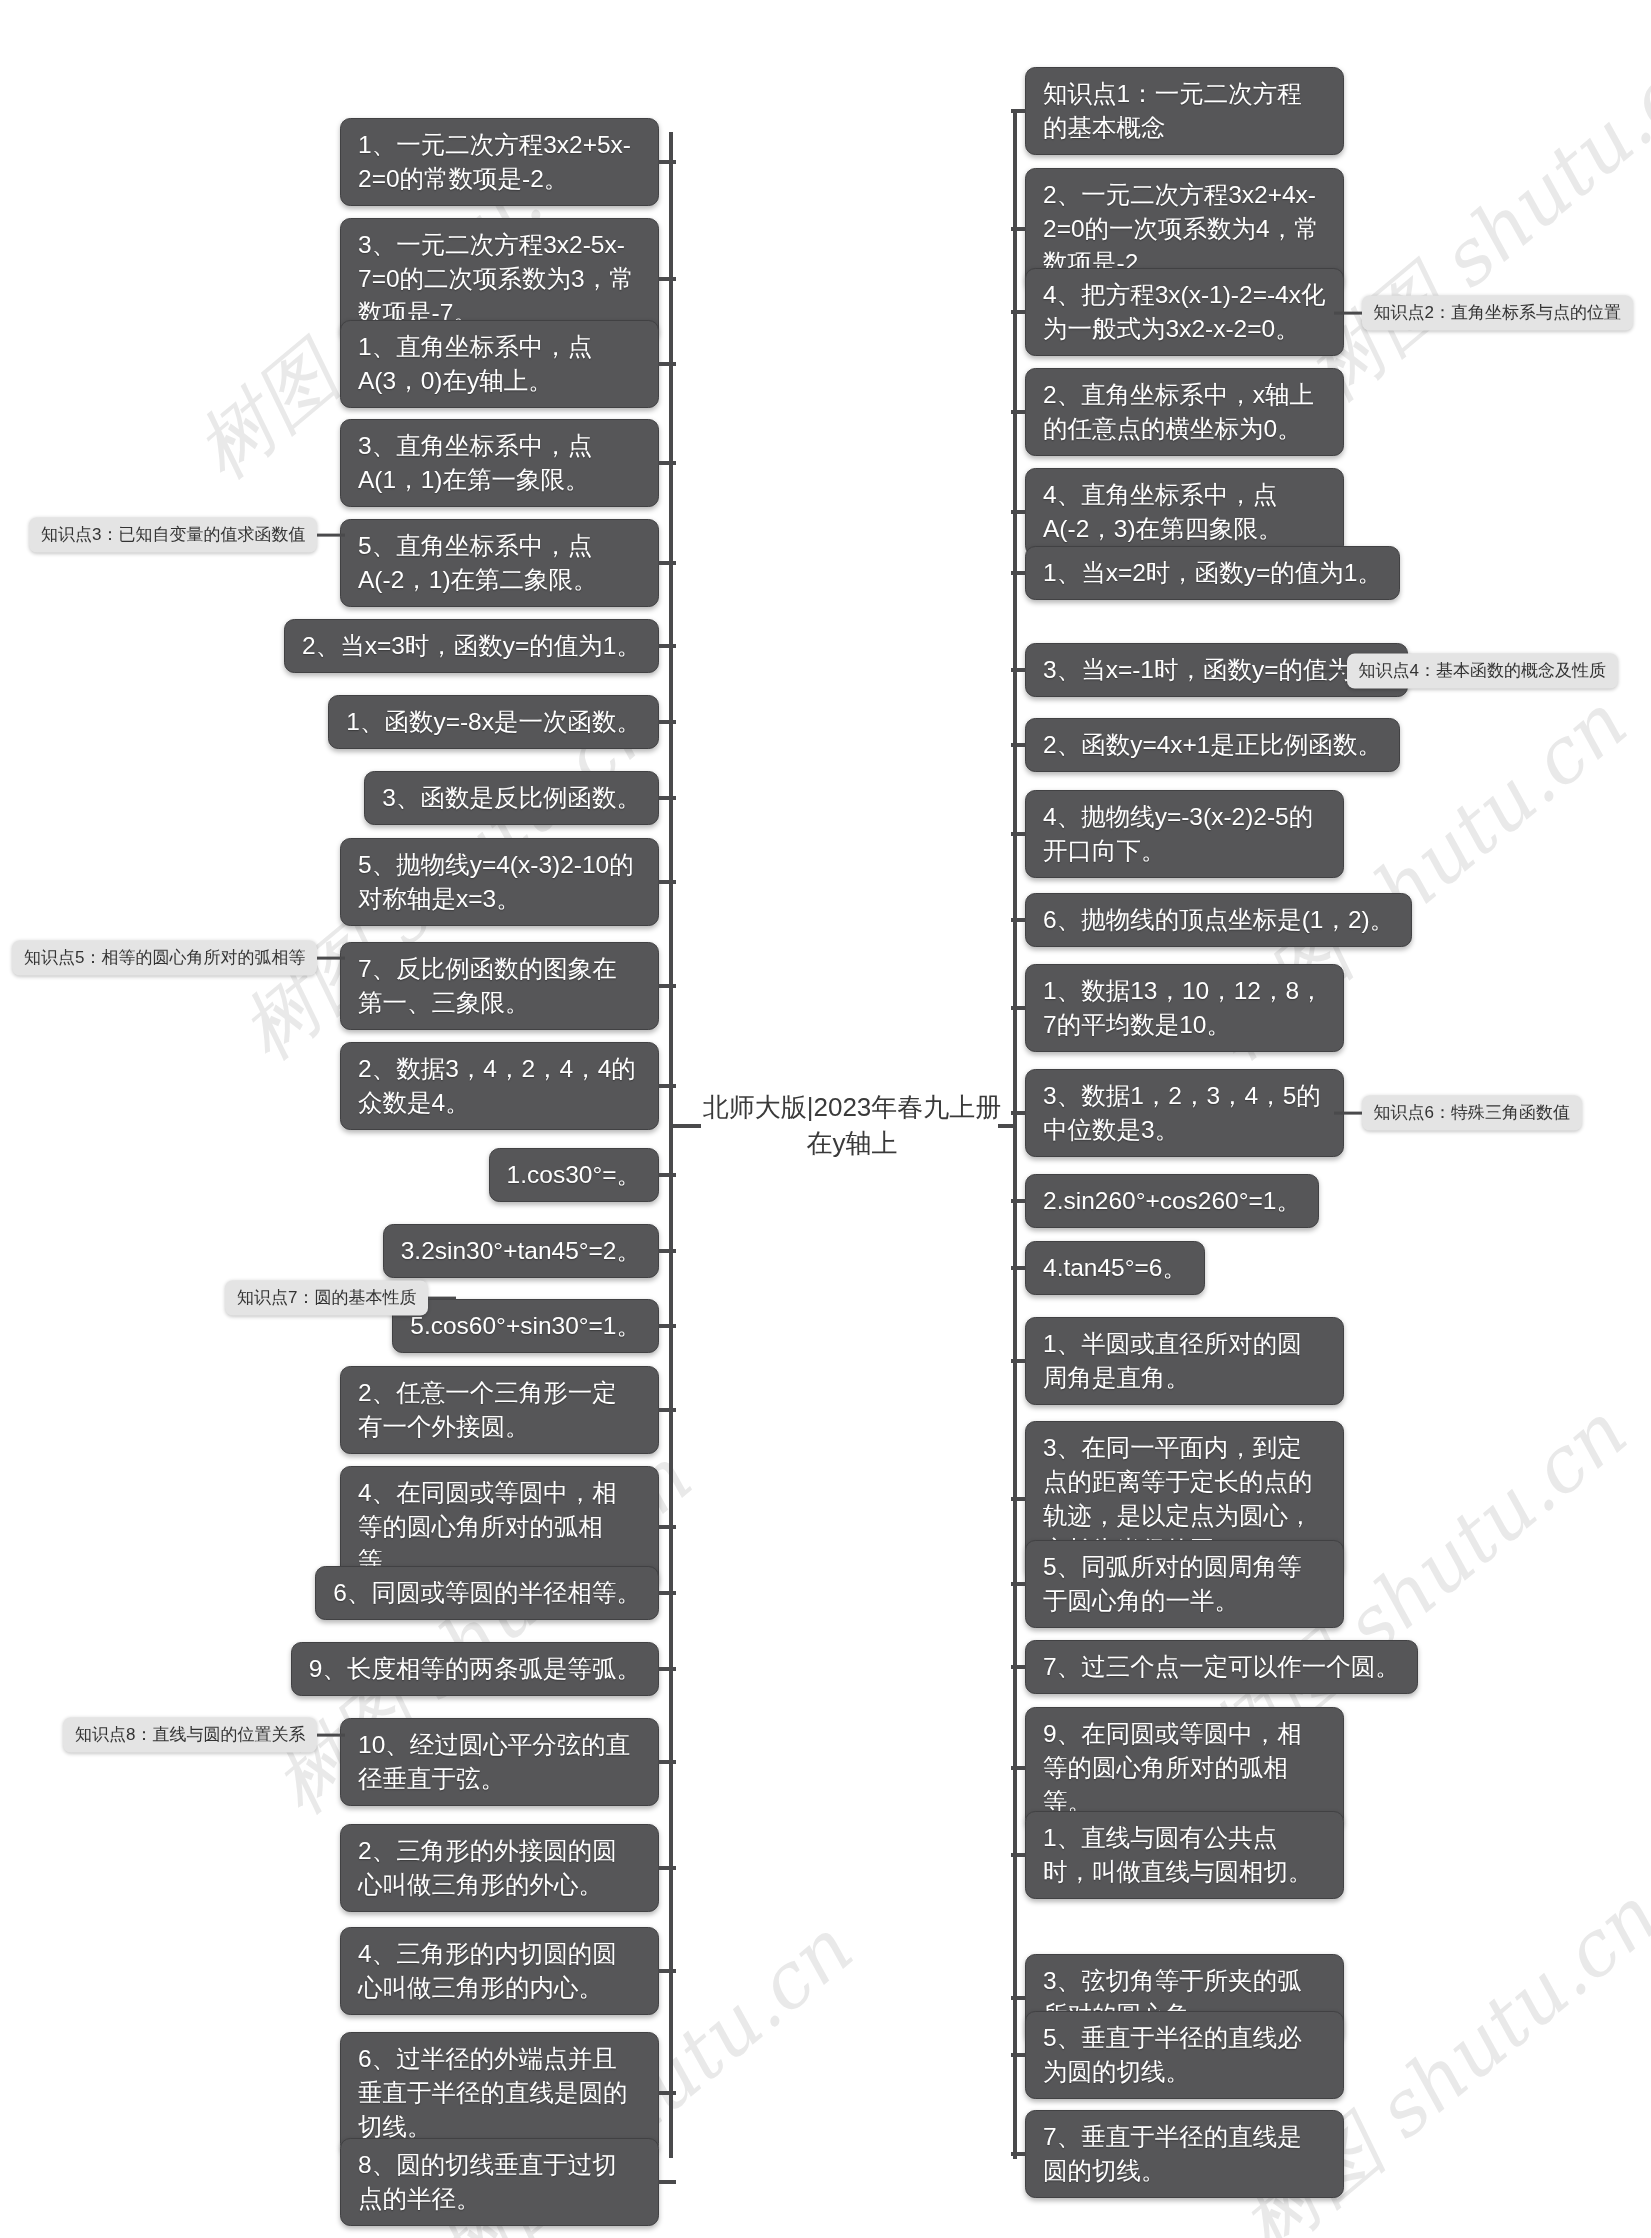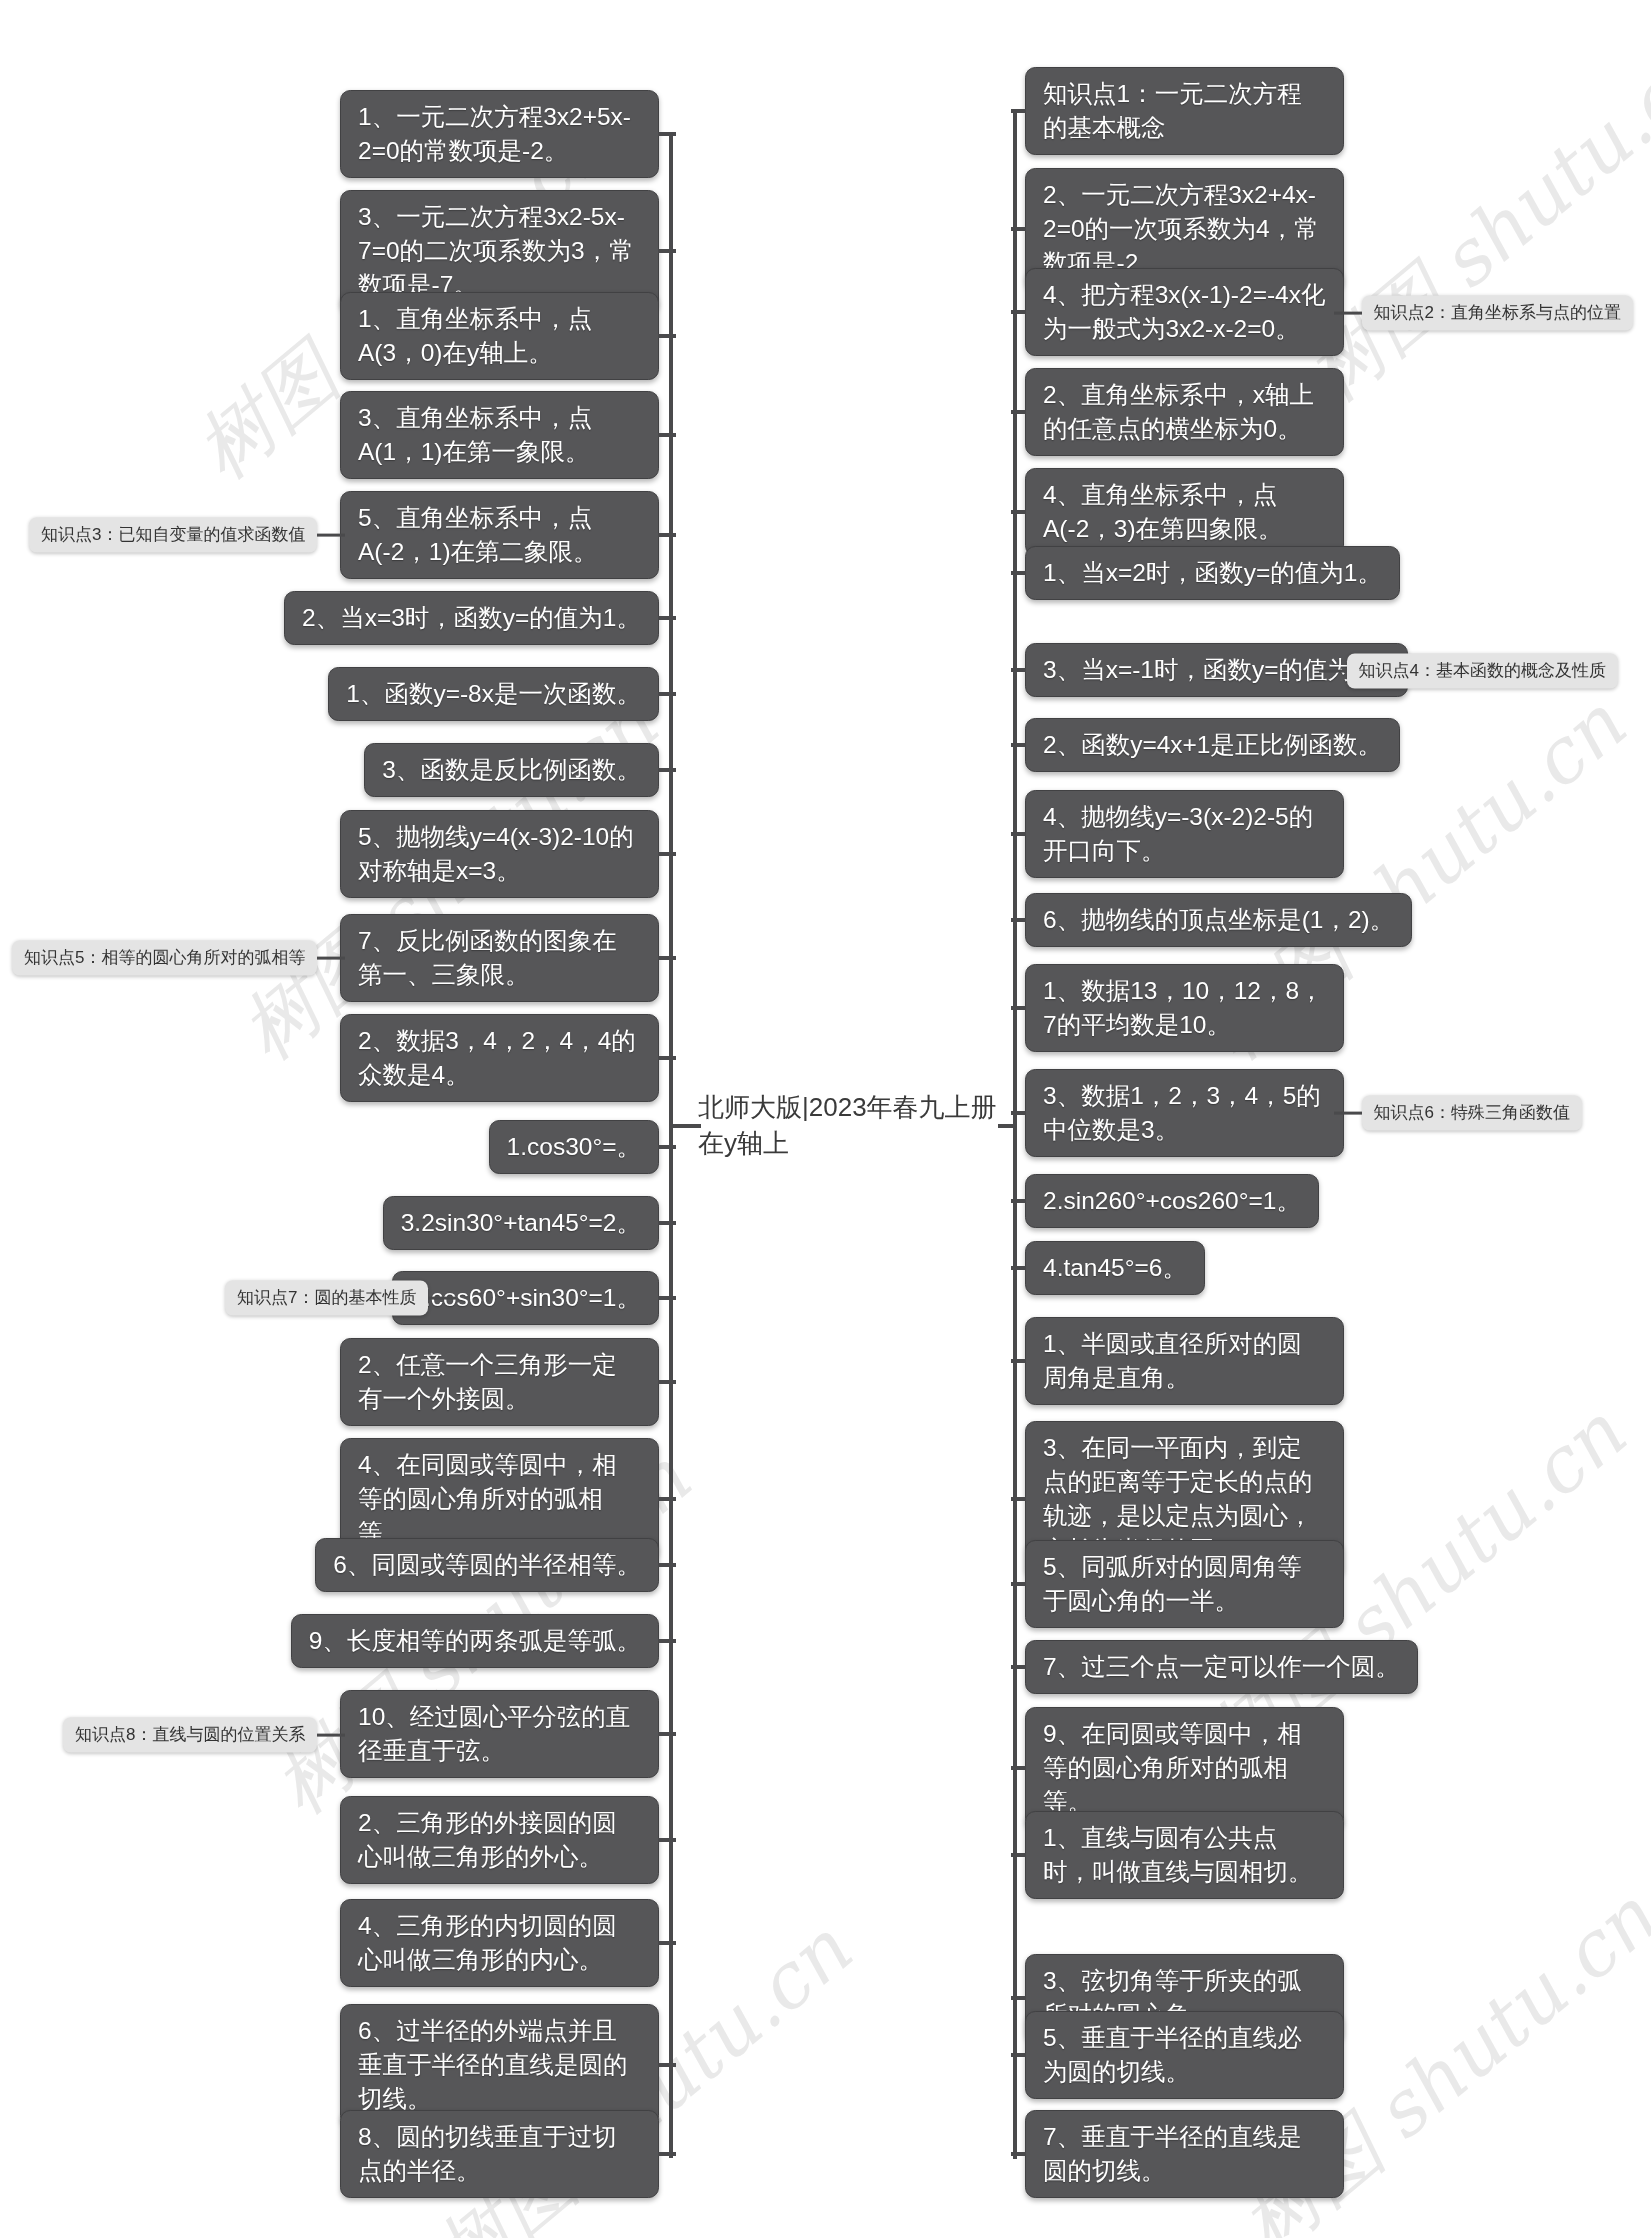--- a/index.html
+++ b/index.html
@@ -27,21 +27,21 @@
   
   .node{
     position:absolute;z-index:2;box-sizing:border-box;
     background:var(--node-bg);color:var(--node-text);
     border:1.9px solid var(--node-border);border-radius:10.3px;
     padding:9px 17px;font-size:24.5px;line-height:34px;
     box-shadow:0 2.6px 5.2px rgba(0,0,0,0.28);
     text-shadow:0 1.3px 1.3px rgba(0,0,0,0.35);
     text-align:left;
   }
-  .node.leftcol{right:992px;}
+  .node.leftcol{right:992px;margin-top:28px;}
   .node.rightcol{left:1025px;}
   .node.w2{width:319px;}
   .node.one{white-space:nowrap;}
   .node.leftcol::after{
     content:"";position:absolute;top:50%;margin-top:-1.9px;
     right:-18px;width:18px;height:3.9px;background:var(--line);
   }
   .node.rightcol::before{
     content:"";position:absolute;top:50%;margin-top:-1.9px;
     left:-15.5px;width:15.5px;height:3.9px;background:var(--line);
@@ -57,21 +57,21 @@
     content:"";position:absolute;top:50%;margin-top:-1.9px;
     left:100%;width:28px;height:3.9px;background:var(--line);
   }
   .klabel.kright::before{
     content:"";position:absolute;top:50%;margin-top:-1.9px;
     right:100%;width:28px;height:3.9px;background:var(--line);
   }
   
   .center-topic{
     position:absolute;z-index:2;left:698px;top:1089px;width:308px;
-    color:#3a3a3a;font-size:26px;line-height:36px;
+    color:#3a3a3a;font-size:26px;line-height:36px;text-align:center;
   }
 </style>
 </head>
 <body>
 
 <div class="wm" style="left:148px;top:245px">树图 shutu.cn</div>
 <div class="wm" style="left:1258px;top:168px">树图 shutu.cn</div>
 <div class="wm" style="left:193px;top:826px">树图 shutu.cn</div>
 <div class="wm" style="left:1161px;top:826px">树图 shutu.cn</div>
 <div class="wm" style="left:226px;top:1580px">树图 shutu.cn</div>

